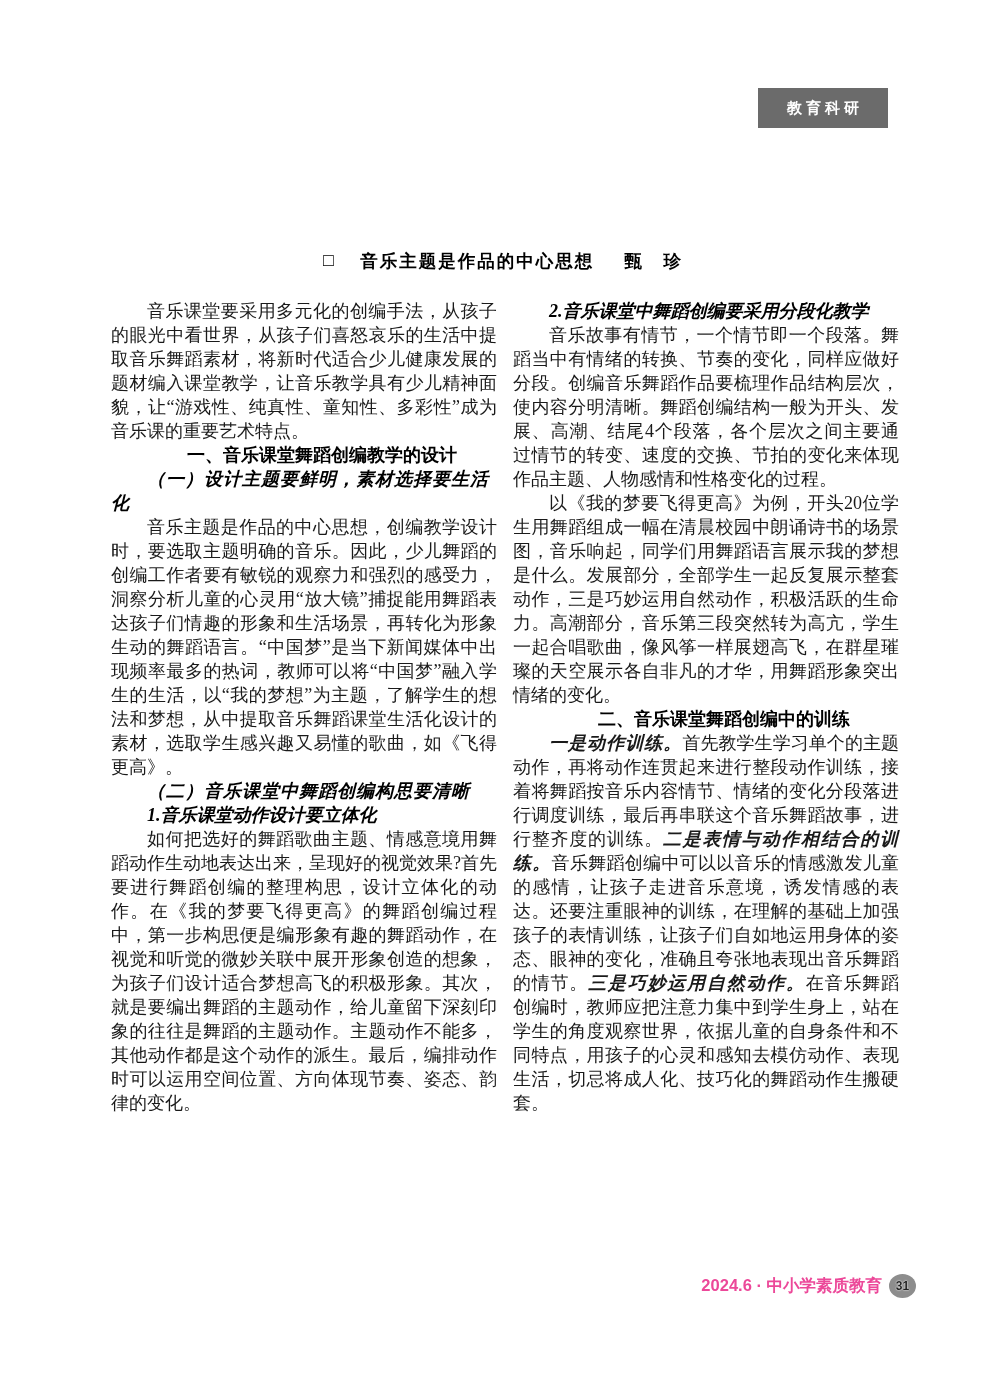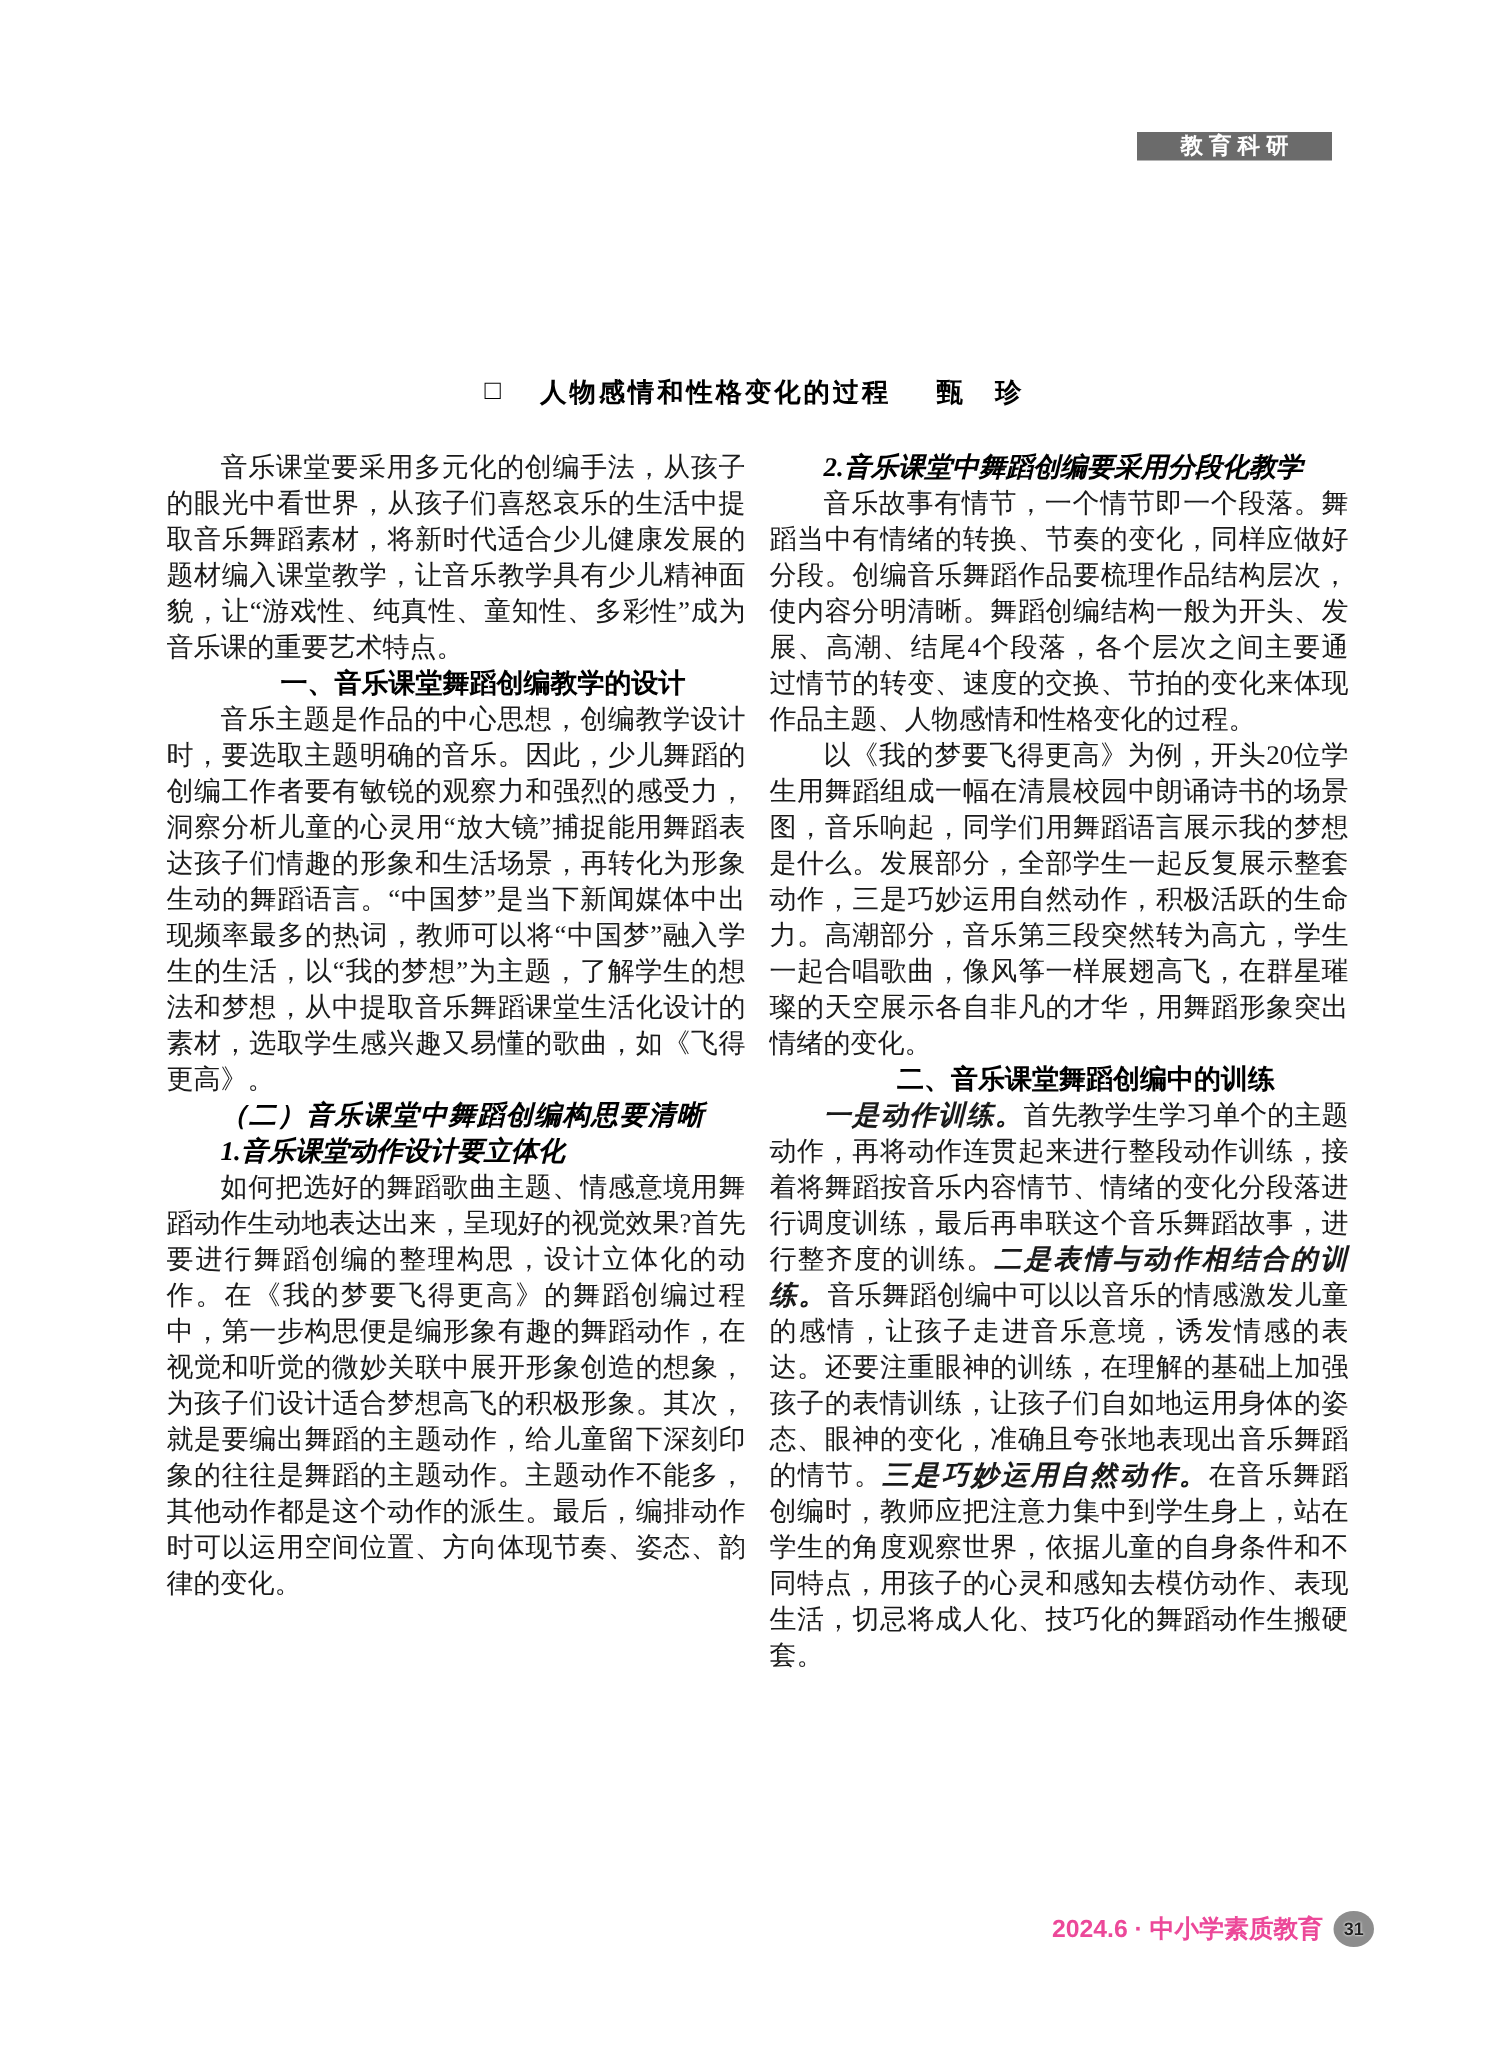--- a/index.html
+++ b/index.html
@@ -8,21 +8,21 @@
     width: 1006px; height: 1375px;
     margin: 0 auto;
     background: #ffffff;
     overflow: hidden;
     font-family: "Liberation Serif", serif;
     color: #1a1a1a;
   }
   .badge {
     position: absolute;
     top: 88px; right: 118px;
-    width: 130px; height: 19px;
+    width: 130px; height: 40px;
     background: #6b6b6b;
     color: #ffffff;
     font-family: "Liberation Sans", sans-serif;
     font-weight: bold;
     font-size: 15px;
     letter-spacing: 4px;
     display: flex; align-items: center; justify-content: center;
     text-indent: 4px;
   }
   .title {
@@ -95,28 +95,29 @@
 <body>
 
 <div class="page">
   <div class="badge">
     <span>教育科研</span>
   </div>
 
 
   <div class="byline">
     <span class="marker">□</span>
-    <span class="affil">人物感情和性格变化的过程</span>
+    <span class="affil">音乐主题是作品的中心思想</span>
     <span class="author">甄　珍</span>
   </div>
 
   <div class="columns">
     <div class="col">
         <div class="blk para"><span class="run-normal">音乐课堂要采用多元化的创编手法，从孩子的眼光中看世界，从孩子们喜怒哀乐的生活中提取音乐舞蹈素材，将新时代适合少儿健康发展的题材编入课堂教学，让音乐教学具有少儿精神面貌，让“游戏性、纯真性、童知性、多彩性”成为音乐课的重要艺术特点。</span></div>
         <div class="blk h1"><span class="run-normal">一、音乐课堂舞蹈创编教学的设计</span></div>
+        <div class="blk h2"><span class="run-normal">（一）设计主题要鲜明，素材选择要生活化</span></div>
         <div class="blk para"><span class="run-normal">音乐主题是作品的中心思想，创编教学设计时，要选取主题明确的音乐。因此，少儿舞蹈的创编工作者要有敏锐的观察力和强烈的感受力，洞察分析儿童的心灵用“放大镜”捕捉能用舞蹈表达孩子们情趣的形象和生活场景，再转化为形象生动的舞蹈语言。“中国梦”是当下新闻媒体中出现频率最多的热词，教师可以将“中国梦”融入学生的生活，以“我的梦想”为主题，了解学生的想法和梦想，从中提取音乐舞蹈课堂生活化设计的素材，选取学生感兴趣又易懂的歌曲，如《飞得更高》。</span></div>
         <div class="blk h2"><span class="run-normal">（二）音乐课堂中舞蹈创编构思要清晰</span></div>
         <div class="blk h3"><span class="run-normal">1.音乐课堂动作设计要立体化</span></div>
         <div class="blk para"><span class="run-normal">如何把选好的舞蹈歌曲主题、情感意境用舞蹈动作生动地表达出来，呈现好的视觉效果?首先要进行舞蹈创编的整理构思，设计立体化的动作。在《我的梦要飞得更高》的舞蹈创编过程中，第一步构思便是编形象有趣的舞蹈动作，在视觉和听觉的微妙关联中展开形象创造的想象，为孩子们设计适合梦想高飞的积极形象。其次，就是要编出舞蹈的主题动作，给儿童留下深刻印象的往往是舞蹈的主题动作。主题动作不能多，其他动作都是这个动作的派生。最后，编排动作时可以运用空间位置、方向体现节奏、姿态、韵律的变化。</span></div>
       </div>
     <div class="col">
         <div class="blk h3"><span class="run-normal">2.音乐课堂中舞蹈创编要采用分段化教学</span></div>
         <div class="blk para"><span class="run-normal">音乐故事有情节，一个情节即一个段落。舞蹈当中有情绪的转换、节奏的变化，同样应做好分段。创编音乐舞蹈作品要梳理作品结构层次，使内容分明清晰。舞蹈创编结构一般为开头、发展、高潮、结尾4个段落，各个层次之间主要通过情节的转变、速度的交换、节拍的变化来体现作品主题、人物感情和性格变化的过程。</span></div>
         <div class="blk para"><span class="run-normal">以《我的梦要飞得更高》为例，开头20位学生用舞蹈组成一幅在清晨校园中朗诵诗书的场景图，音乐响起，同学们用舞蹈语言展示我的梦想是什么。发展部分，全部学生一起反复展示整套动作，三是巧妙运用自然动作，积极活跃的生命力。高潮部分，音乐第三段突然转为高亢，学生一起合唱歌曲，像风筝一样展翅高飞，在群星璀璨的天空展示各自非凡的才华，用舞蹈形象突出情绪的变化。</span></div>
         <div class="blk h1"><span class="run-normal">二、音乐课堂舞蹈创编中的训练</span></div>

